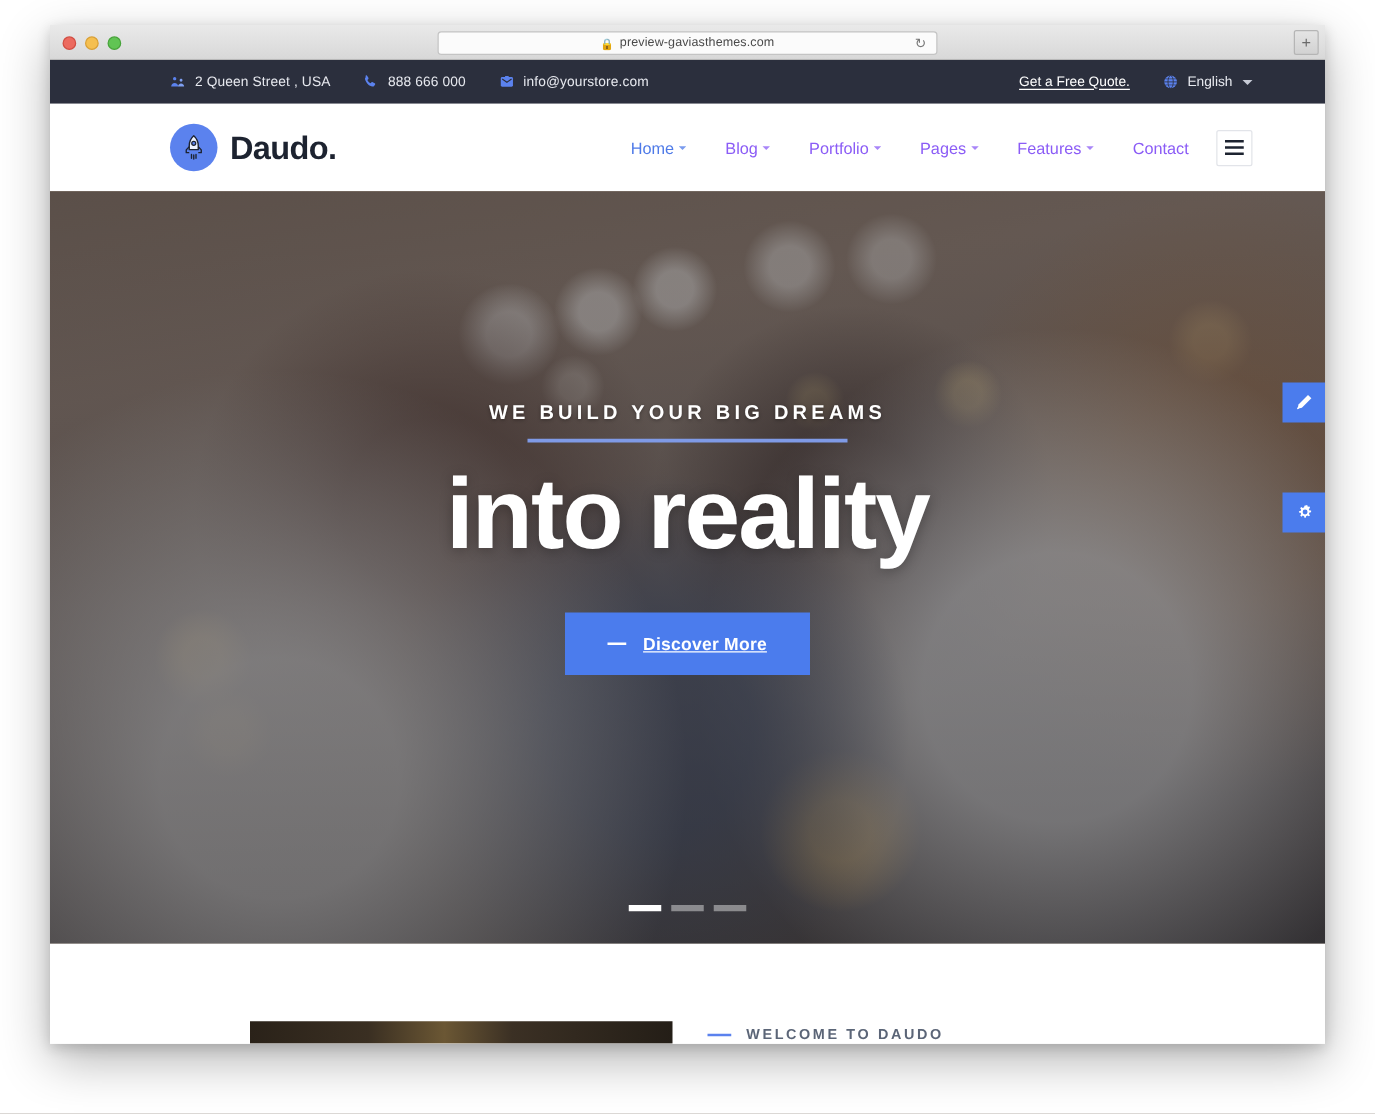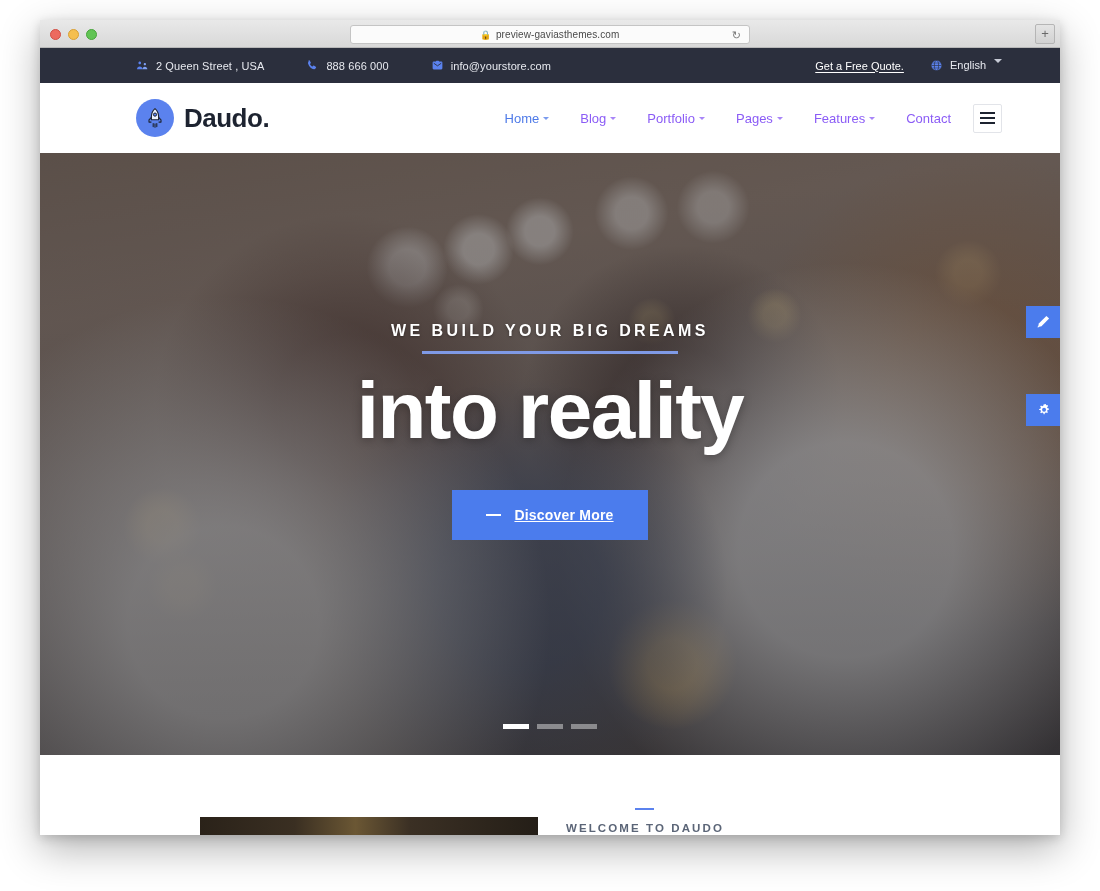--- a/index.html
+++ b/index.html
@@ -95,21 +95,21 @@
 
   
   .topbar {
     height: 35px;
     background: #2b2f3d;
     display: flex;
     align-items: center;
     padding: 0 58px 0 96px;
     justify-content: space-between;
   }
-  .topbar-left { display: flex; align-items: center; gap: 42px; }
+  .topbar-left { display: flex; align-items: center; gap: 26px; }
   .tb-item {
     display: flex;
     align-items: center;
     gap: 7px;
     color: #e7e9ef;
     font-size: 11px;
     letter-spacing: 0.1px;
     white-space: nowrap;
   }
   .tb-icon { width: 13px; height: 13px; display: block; flex: 0 0 13px; }
@@ -117,20 +117,21 @@
   .topbar-right { display: flex; align-items: center; gap: 26px; }
   .quote-link {
     color: #ffffff;
     font-size: 11px;
     text-decoration: underline;
     text-underline-offset: 2px;
     white-space: nowrap;
   }
   .lang-select {
     display: flex;
+    align-items: center;
     gap: 7px;
     color: #e7e9ef;
     font-size: 11px;
   }
   .globe-icon { width: 13px; height: 13px; display: block; }
   .caret {
     width: 0; height: 0;
     border-left: 4px solid transparent;
     border-right: 4px solid transparent;
     border-top: 4px solid #c7cbd6;
@@ -327,21 +328,20 @@
     height: 18px;
     margin-left: 64px;
     background: linear-gradient(90deg, #2a2219 0%, #3a2f22 28%, #6b5734 46%, #3b3024 62%, #241e17 100%);
   }
   .ns-label {
     display: flex;
     align-items: center;
     gap: 12px;
     margin-left: 28px;
     padding-bottom: 1px;
-    flex-direction: column;
   }
   .ns-dash {
     display: block;
     width: 19px; height: 2px;
     background: #5b82ee;
   }
   .ns-text {
     font-size: 11.5px;
     letter-spacing: 2.1px;
     color: #5b6577;

